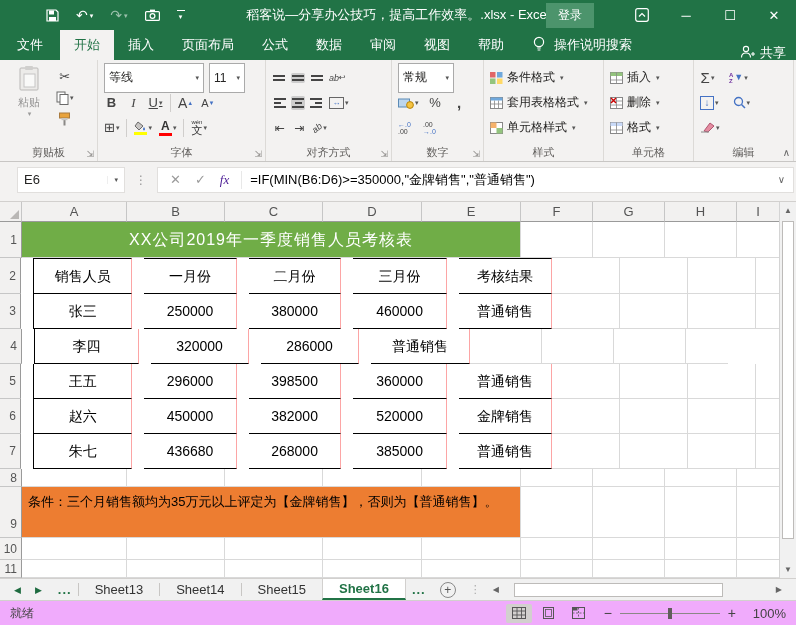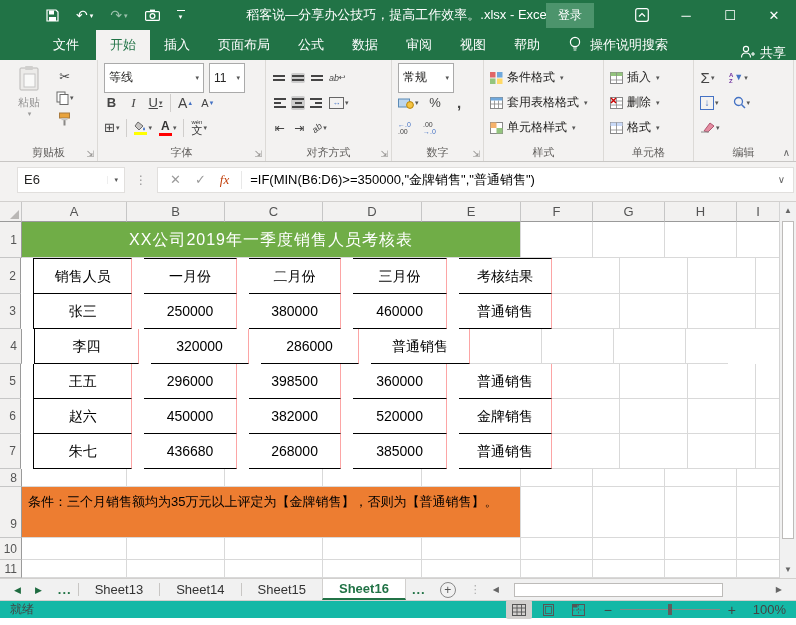--- a/index.html
+++ b/index.html
@@ -12,21 +12,21 @@
   .qat .qbtn { display:inline-flex; align-items:center; color:#fff; font-size:14px; line-height:1; cursor:default; }
   .qbtn.disabled { opacity:.55; }
   .qbtn .mini-dd { font-size:7px; margin-left:2px; }
   .win-title { position:absolute; left:50%; transform:translateX(-50%); font-size:13px; color:#fff; white-space:nowrap; }
   .tb-right { position:absolute; right:0; top:0; height:30px; display:flex; align-items:center; }
   .login-btn { background:#4c946c; color:#fff; font-size:12px; padding:4px 12px; margin-right:26px; }
   .winctl { width:44px; height:30px; display:flex; align-items:center; justify-content:center; font-size:13px; color:#fff; }
   .ribbon-opt-icon svg { display:block; }
 
   
-  .tabrow { position:absolute; top:30px; left:0; right:0; height:30px; background:#217346; display:flex; align-items:stretch; color:#fff;padding-left:36px; }
+  .tabrow { position:absolute; top:30px; left:0; right:0; height:30px; background:#217346; display:flex; align-items:stretch; color:#fff; }
   .rtab { display:flex; align-items:center; padding:0 14px; font-size:13px; }
   .rtab.file { padding:0 17px; }
   .rtab.active { background:#f3f2f1; color:#217346; }
   .tellme { display:flex; align-items:center; gap:8px; margin-left:14px; font-size:13px; color:#fff; }
   .share { position:absolute; right:10px; top:0; height:30px; display:flex; align-items:center; gap:5px; font-size:13px;margin-top:8px; }
 
   
   .ribbon { position:absolute; top:60px; left:0; right:0; height:102px; background:#f3f2f1; border-bottom:1px solid #c8c6c4; display:flex; }
   .rgroup { position:relative; border-right:1px solid #dcdad7; padding:5px 5px 17px 6px; flex-shrink:0; }
   .rg-label { position:absolute; bottom:1px; left:0; right:0; text-align:center; font-size:11px; color:#605e5c; }
@@ -90,21 +90,21 @@
   .fill-ic { width:14px; height:14px; border:1px solid #4472c4; color:#4472c4; font-size:10px; display:inline-flex; align-items:center; justify-content:center; }
   .collapse-ribbon { position:absolute; right:6px; bottom:3px; font-size:10px; color:#666; }
 
   
   .fbar { position:absolute; top:162px; left:0; right:0; height:40px; background:#f3f2f1; border-bottom:1px solid #d2d0ce; display:flex; align-items:center; padding:0 2px 4px 17px; }
   .namebox { width:108px; height:26px; background:#fff; border:1px solid #e1dfdd; display:flex; align-items:center; padding:0 6px; font-size:13px; }
   .namebox .dd { margin-left:auto; border-left:1px solid #eee; padding-left:6px; }
   .fdots { color:#999; padding:0 10px; font-size:12px; }
   .fx-formula { flex:1; height:26px; background:#fff; border:1px solid #e1dfdd; display:flex; align-items:center; }
   .fx-btns { display:flex; align-items:center; gap:14px; padding:0 12px; color:#9a9a9a; font-size:13px; }
-  .fx-it { font-style:italic; font-family:"Liberation Serif",serif; color:#c2410c; }
+  .fx-it { font-style:italic; font-family:"Liberation Serif",serif; color:#4c1d95; }
   .fml { border-left:1px solid #e8e8e8; padding-left:8px; font-size:13px; color:#000; flex:1; white-space:nowrap; overflow:hidden; }
   .fexp { color:#666; font-size:10px; padding:0 8px; }
 
   
   .sheet { position:absolute; top:202px; left:0; width:796px; height:376px; background:#fff; overflow:hidden; }
   .ghead { display:flex; height:20px; }
   .corner { width:22px; height:20px; background:#f2f1f0; border-right:1px solid #c6c6c6; border-bottom:1px solid #9a9a9a; position:relative; }
   .corner i { position:absolute; right:2px; bottom:2px; width:0; height:0; border-left:9px solid transparent; border-bottom:9px solid #b9b7b5; }
   .chead { background:#f2f1f0; border-right:1px solid #c6c6c6; border-bottom:1px solid #9a9a9a; text-align:center; font-size:13px; color:#555; line-height:19px; }
   .grow { display:flex; flex-shrink:0; }
@@ -135,21 +135,21 @@
   .stab { display:flex; align-items:center; padding:0 16px; color:#333; }
   .stab.active { background:#fff; color:#217346; font-weight:bold; border-bottom:2px solid #217346; border-left:1px solid #d2d0ce; border-right:1px solid #d2d0ce; }
   .addsheet { width:16px; height:16px; border:1px solid #888; border-radius:50%; color:#555; font-size:12px; display:flex; align-items:center; justify-content:center; align-self:center; margin:0 8px; line-height:1; }
   .tdots { color:#aaa; align-self:center; padding:0 6px; font-size:11px; }
   .hscroll { flex:1; display:flex; align-items:center; margin:2px 10px 2px 2px; }
   .hs-arrow { font-size:8px; color:#666; padding:0 4px; }
   .hs-track { flex:1; position:relative; height:14px; }
   .hs-thumb { position:absolute; left:4%; top:0; width:78%; height:14px; background:#fff; border:1px solid #bdbbb9; }
 
   
-  .statusbar { position:absolute; top:600px; left:0; right:0; height:18px; background:#14b8a6; border-top:1px solid #d2d0ce; display:flex; align-items:center; font-size:12px; color:#444; }
+  .statusbar { position:absolute; top:600px; left:0; right:0; height:25px; background:#f0abfc; border-top:1px solid #d2d0ce; display:flex; align-items:center; font-size:12px; color:#444; }
   .ready { padding-left:10px; }
   .sb-right { margin-left:auto; display:flex; align-items:center; gap:12px; padding-right:10px; }
   .views { display:flex; gap:4px; }
   .vbtn { width:26px; height:19px; display:flex; align-items:center; justify-content:center; }
   .vbtn.sel { background:#d2d0ce; }
   .zoomctl { display:flex; align-items:center; gap:8px; }
   .zline { width:100px; height:1px; background:#8a8886; position:relative; }
   .zhandle { position:absolute; left:48px; top:-5px; width:4px; height:11px; background:#605e5c; }
   .zsign { font-size:14px; color:#444; }
   .zoomlabel { width:38px; text-align:right; font-size:13px; }

